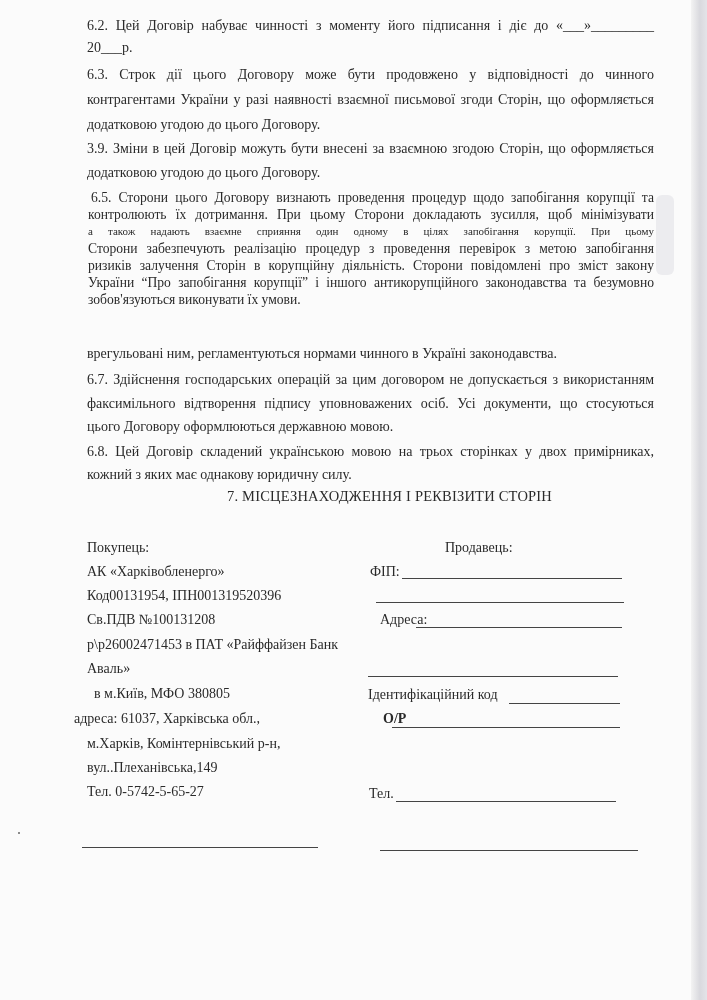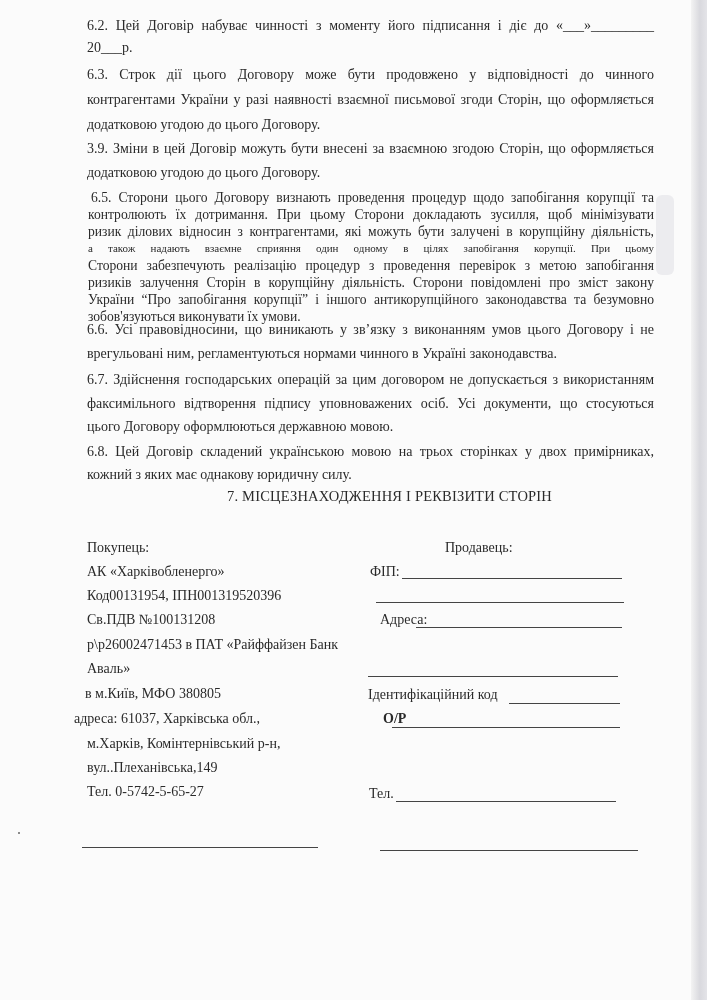--- a/index.html
+++ b/index.html
@@ -36,47 +36,45 @@
   <div class="j" style="left:87px; top:67px; width:567px;">6.3.  Строк дії цього Договору може бути продовжено у відповідності до чинного</div>
   <div class="j" style="left:87px; top:92px; width:567px;">контрагентами України у разі наявності взаємної письмової згоди Сторін, що оформляється</div>
   <div class="line" style="left:87px; top:117px;">додатковою угодою до цього Договору.</div>
 
   <div class="j" style="left:87px; top:141px; width:567px;">3.9.  Зміни в цей Договір можуть бути внесені за взаємною згодою Сторін, що оформляється</div>
   <div class="line" style="left:87px; top:165px;">додатковою угодою до цього Договору.</div>
 
   <div class="blk" style="left:88px; top:189px; width:566px;">
     <div class="j" style="position:relative; left:3px; width:563px; font-size:13.6px;">6.5. Сторони цього Договору визнають проведення процедур щодо запобігання корупції та</div>
     <div class="j" style="position:relative; width:566px; font-size:13.6px;">контролюють їх дотримання. При цьому Сторони докладають зусилля, щоб мінімізувати</div>
-    <div class="j" style="position:relative; width:566px; font-size:13.6px;">ризик ділових відносин з контрагентами, які можуть бути залучені в корупційну діяльність,</div>
     <div class="j" style="position:relative; width:566px; font-size:11px;">а також надають взаємне сприяння один одному в цілях запобігання корупції. При цьому</div>
     <div class="j" style="position:relative; width:566px; font-size:13.6px;">Сторони забезпечують реалізацію процедур з проведення перевірок з метою запобігання</div>
     <div class="j" style="position:relative; width:566px; font-size:13.6px;">ризиків залучення Сторін в корупційну діяльність. Сторони повідомлені про зміст закону</div>
     <div class="j" style="position:relative; width:566px; font-size:13.6px;">України “Про запобігання корупції” і іншого антикорупційного законодавства та безумовно</div>
     <div style="position:relative; font-size:13.6px; white-space:nowrap;">зобов'язуються виконувати їх умови.</div>
   </div>
 
-  <div class="j" style="left:87px; top:322px; width:567px;">6.6.  Усі правовідносини, що виникають у зв’язку з виконанням умов цього Договору і не</div>
   <div class="line" style="left:87px; top:346px;">врегульовані ним, регламентуються нормами чинного в Україні законодавства.</div>
 
   <div class="j" style="left:87px; top:372px; width:567px;">6.7. Здійснення господарських операцій за цим договором не допускається з використанням</div>
   <div class="j" style="left:87px; top:396px; width:567px;">факсимільного відтворення підпису уповноважених осіб. Усі документи, що стосуються</div>
   <div class="line" style="left:87px; top:419px;">цього Договору оформлюються державною мовою.</div>
 
   <div class="j" style="left:87px; top:444px; width:567px;">6.8.  Цей Договір складений українською мовою на трьох сторінках у двох  примірниках,</div>
   <div class="line" style="left:87px; top:467px;">кожний з яких має однакову юридичну силу.</div>
 
   <div class="heading">7.  МІСЦЕЗНАХОДЖЕННЯ І РЕКВІЗИТИ СТОРІН</div>
 
   <div class="line" style="left:87px; top:540px;">Покупець:</div>
   <div class="line" style="left:87px; top:564px;">АК «Харківобленерго»</div>
   <div class="line" style="left:87px; top:588px;">Код00131954, ІПН001319520396</div>
   <div class="line" style="left:87px; top:612px;">Св.ПДВ №100131208</div>
   <div class="line" style="left:87px; top:637px;">р\р26002471453 в ПАТ «Райффайзен Банк</div>
   <div class="line" style="left:87px; top:661px;">Аваль»</div>
-  <div class="line" style="left:85px; top:686px;">в м.Київ, МФО 380805</div>
+  <div class="line" style="left:94px; top:686px;">в м.Київ, МФО 380805</div>
   <div class="line" style="left:74px; top:711px;">адреса: 61037, Харківська обл.,</div>
   <div class="line" style="left:87px; top:736px;">м.Харків, Комінтернівський р-н,</div>
   <div class="line" style="left:87px; top:760px;">вул..Плеханівська,149</div>
   <div class="line" style="left:87px; top:784px;">Тел. 0-5742-5-65-27</div>
   <div class="rule" style="left:82px; top:847px; width:236px;"></div>
 
   <div class="line" style="left:445px; top:540px;">Продавець:</div>
 
   <div class="line" style="left:370px; top:564px;">ФІП:</div>
   <div class="rule" style="left:402px; top:578px; width:220px;"></div>

